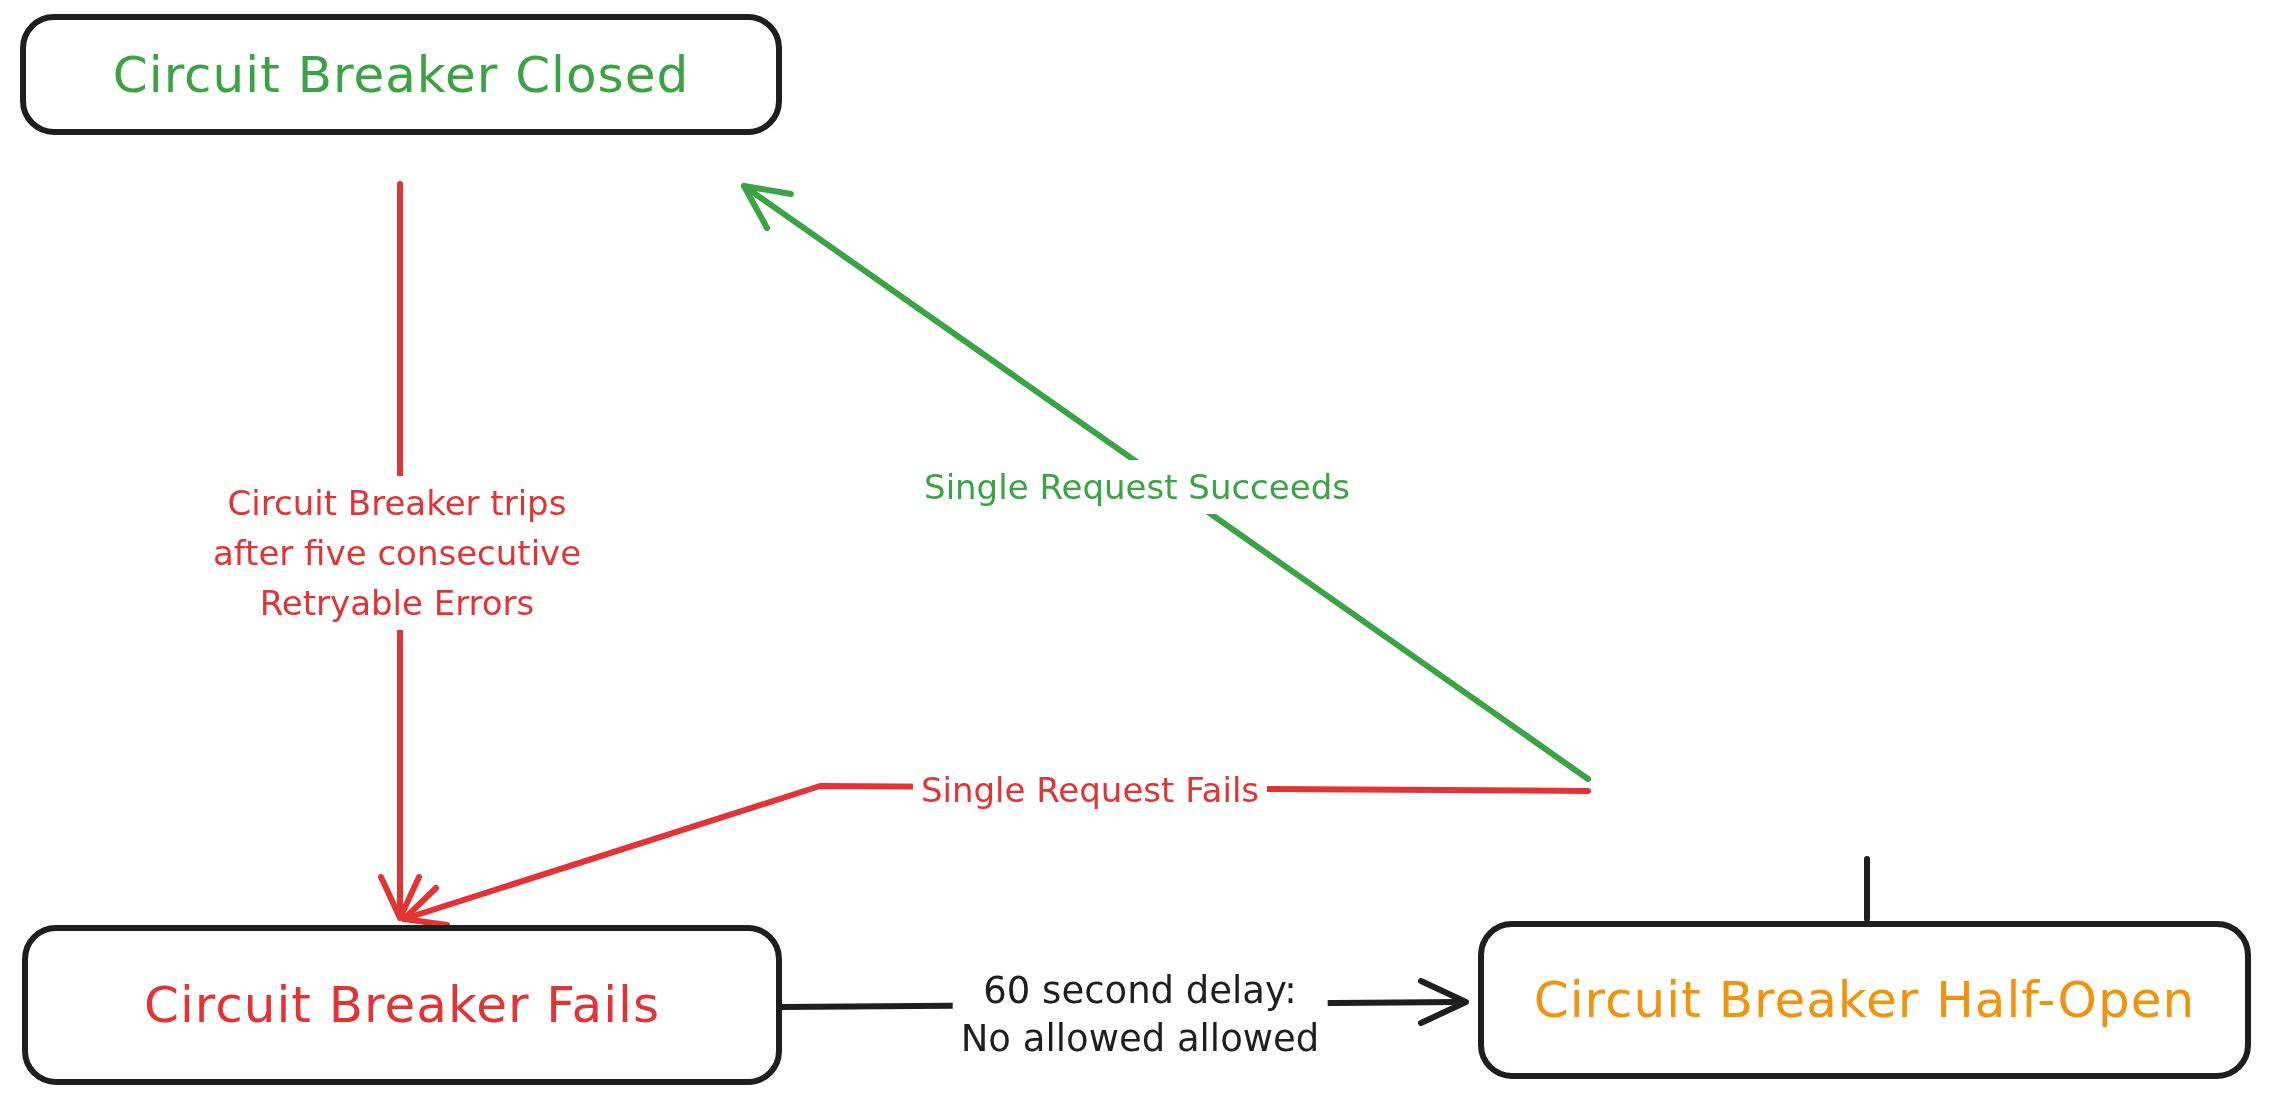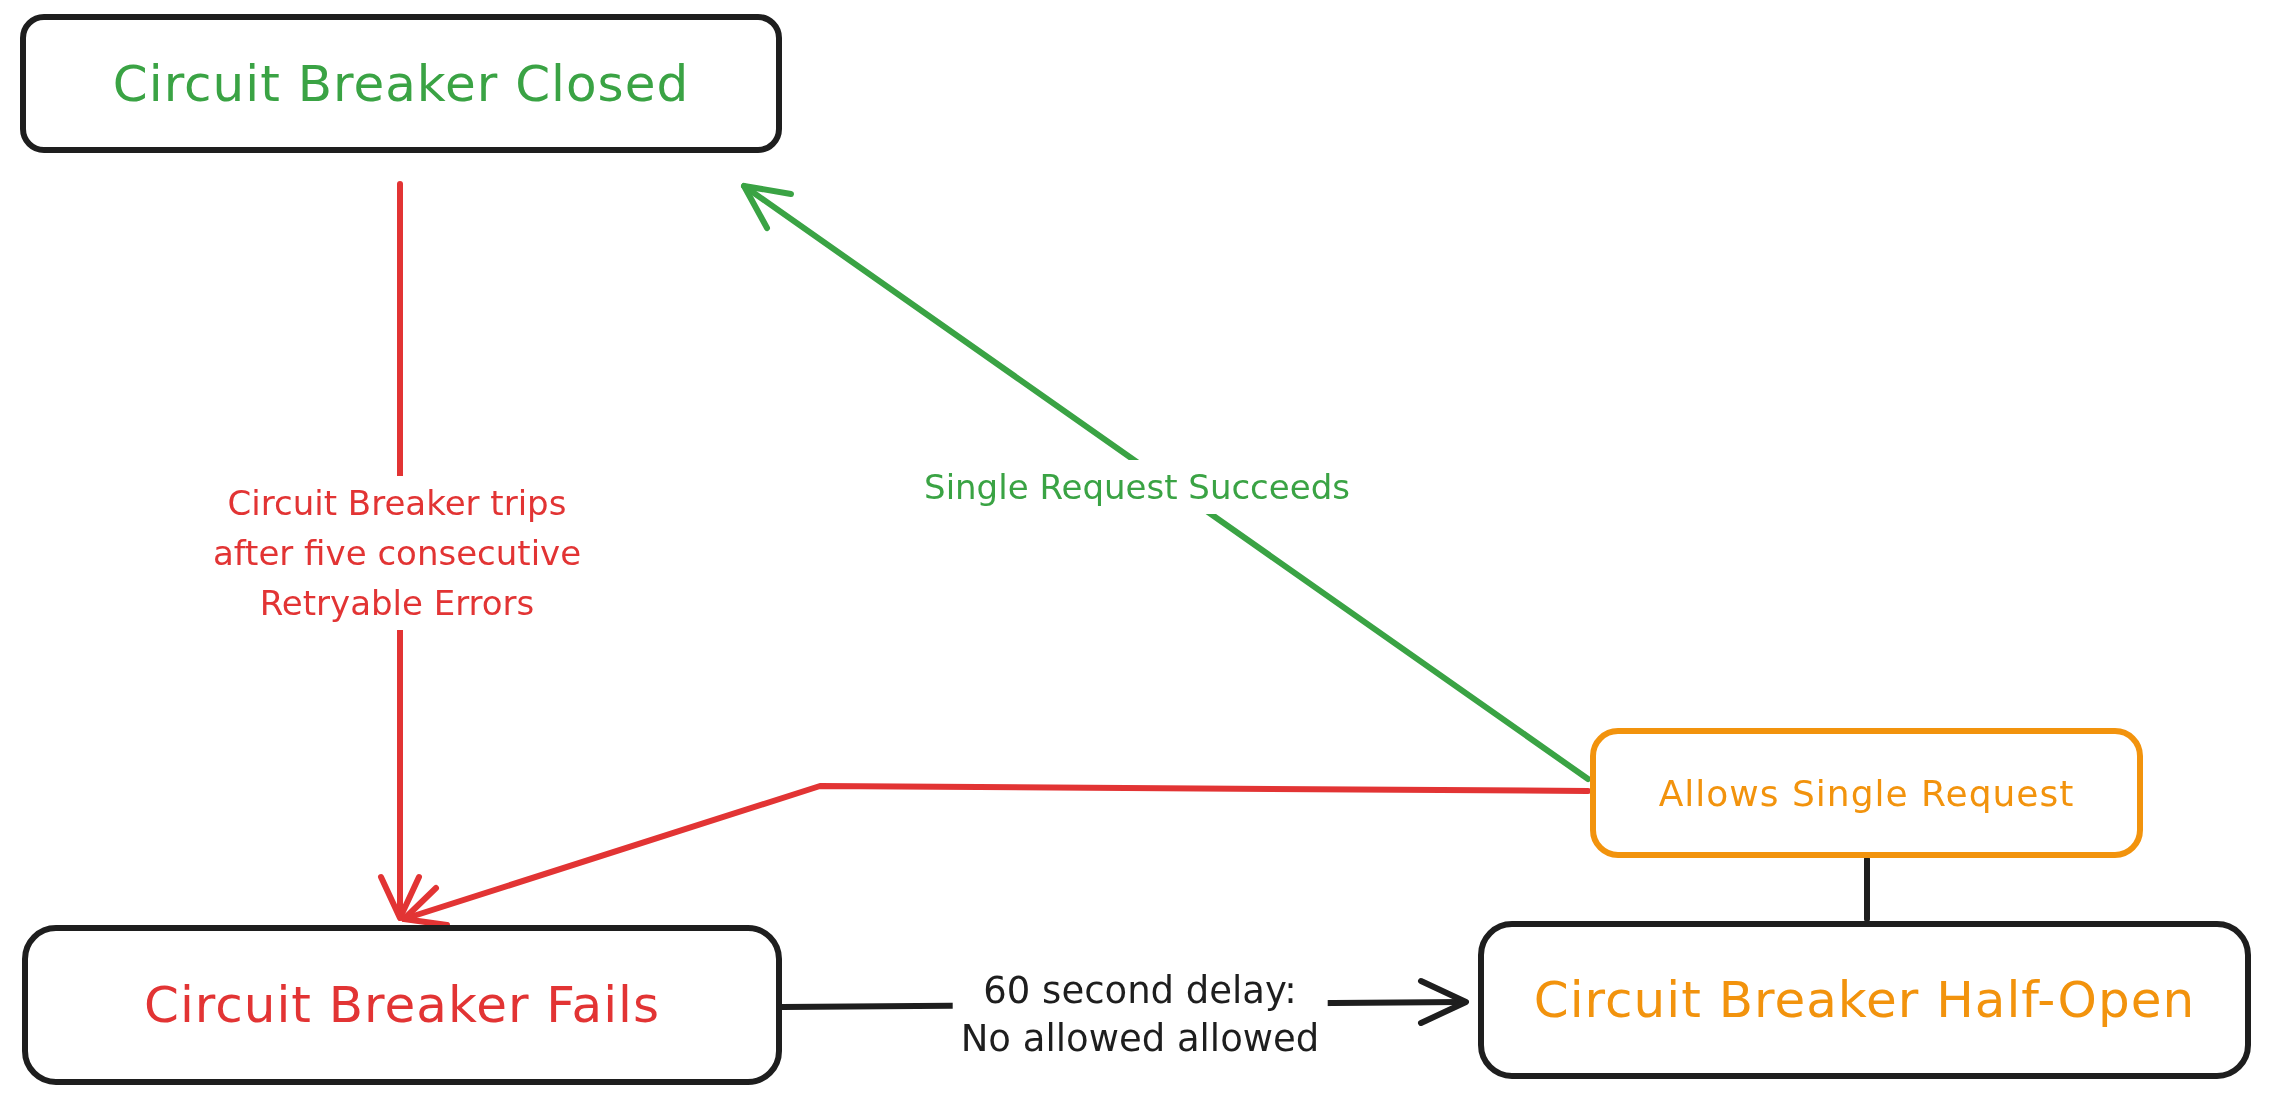--- a/index.html
+++ b/index.html
@@ -41,21 +41,21 @@
     background: var(--bg);
     border: 6px solid var(--ink);
     border-radius: 34px;
     text-align: center;
   }
   .node .title {
     font-size: 50px;
     letter-spacing: 1px;
     white-space: nowrap;
   }
-  .node-closed    { left: 20px;   top: 14px;   width: 762px; height: 139px; border-radius: 24px; }
+  .node-closed    { left: 20px;   top: 14px;   width: 762px; height: 121px; }
   .node-open      { left: 22px;   top: 925px;  width: 760px; height: 160px; }
   .node-half-open { left: 1478px; top: 921px;  width: 773px; height: 158px; }
   .node-allows    { left: 1590px; top: 728px;  width: 553px; height: 130px; border-color: var(--orange); border-radius: 28px; }
   .node-allows .title { font-size: 36px; }
   .txt-green  { color: var(--green); }
   .txt-red    { color: var(--red); }
   .txt-orange { color: var(--orange); }
   .txt-ink    { color: var(--ink); }
   .edge-label {
     position: absolute;
@@ -110,31 +110,29 @@
   </div>
 
   <div class="node node-open">
     <div class="title txt-red">Circuit Breaker Fails</div>
   </div>
 
   <div class="node node-half-open">
     <div class="title txt-orange">Circuit Breaker Half-Open</div>
   </div>
 
-  <div class="node node-allows">
-    <div class="title txt-orange">Allows Single Request</div>
-  </div>
 
   <div class="edge-label label-succeeds txt-green">Single Request Succeeds</div>
 
   <div class="edge-label label-trips txt-red">
     <span>Circuit Breaker trips</span>
     <span>after five consecutive</span>
     <span>Retryable Errors</span>
   </div>
 
+  <div class="edge-label label-fails txt-red">Single Request Fails</div>
 
   <div class="edge-label label-delay txt-ink">
     <span>60 second delay:</span>
     <span>No allowed allowed</span>
   </div>
 
 </div>
 
 </body></html>

